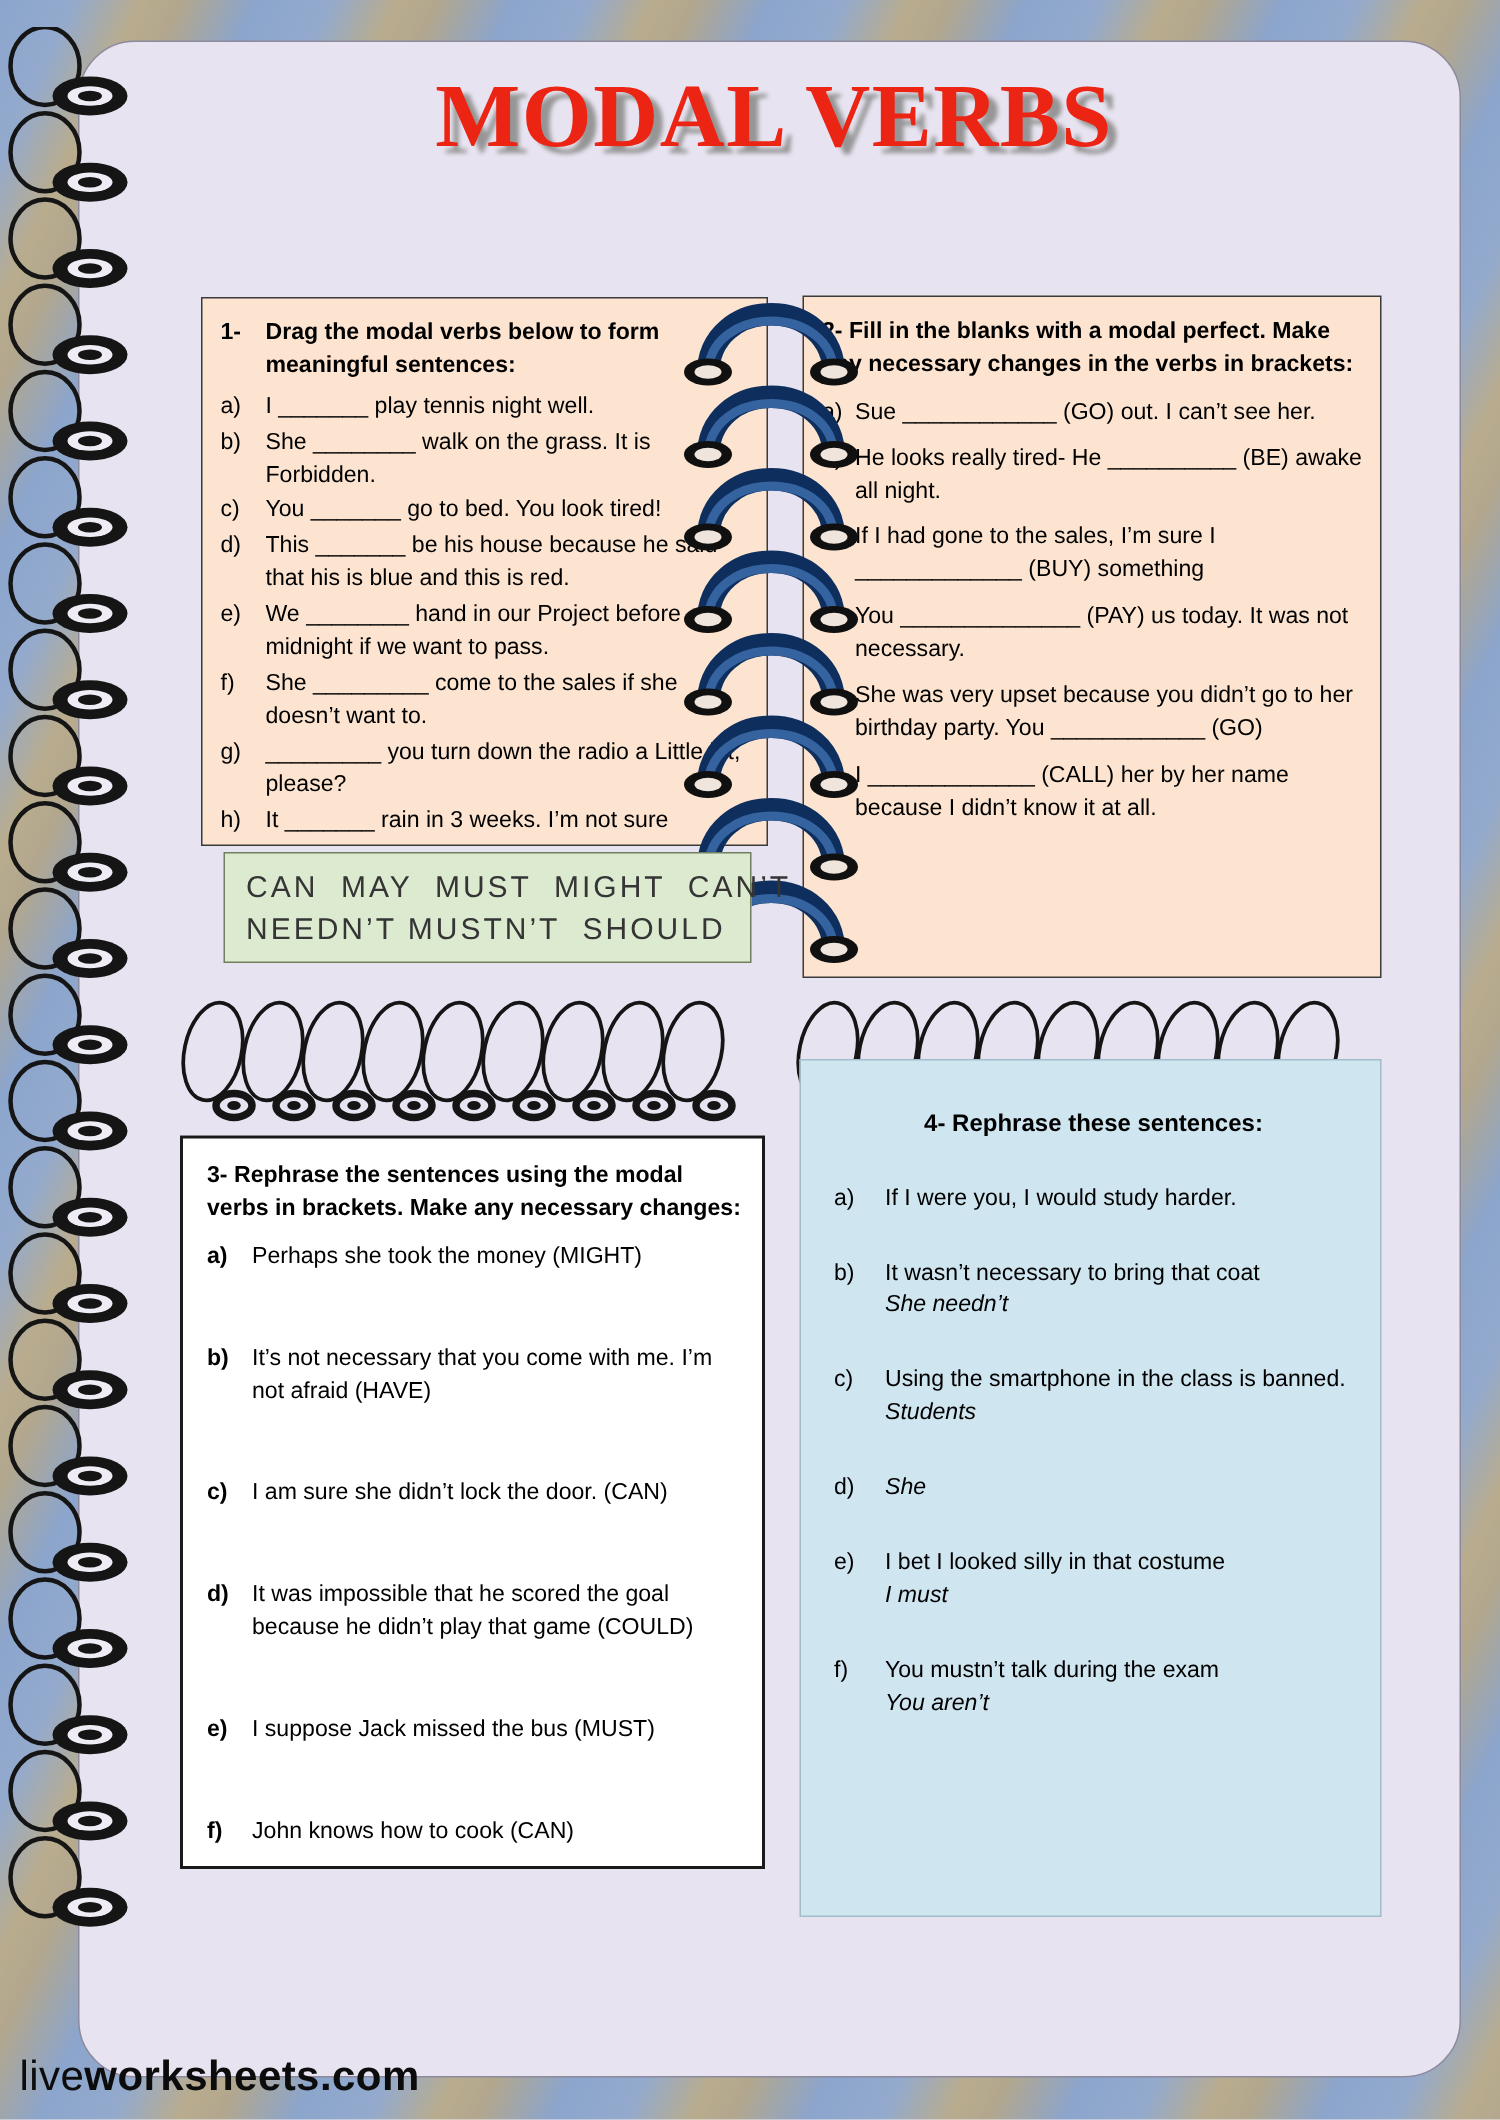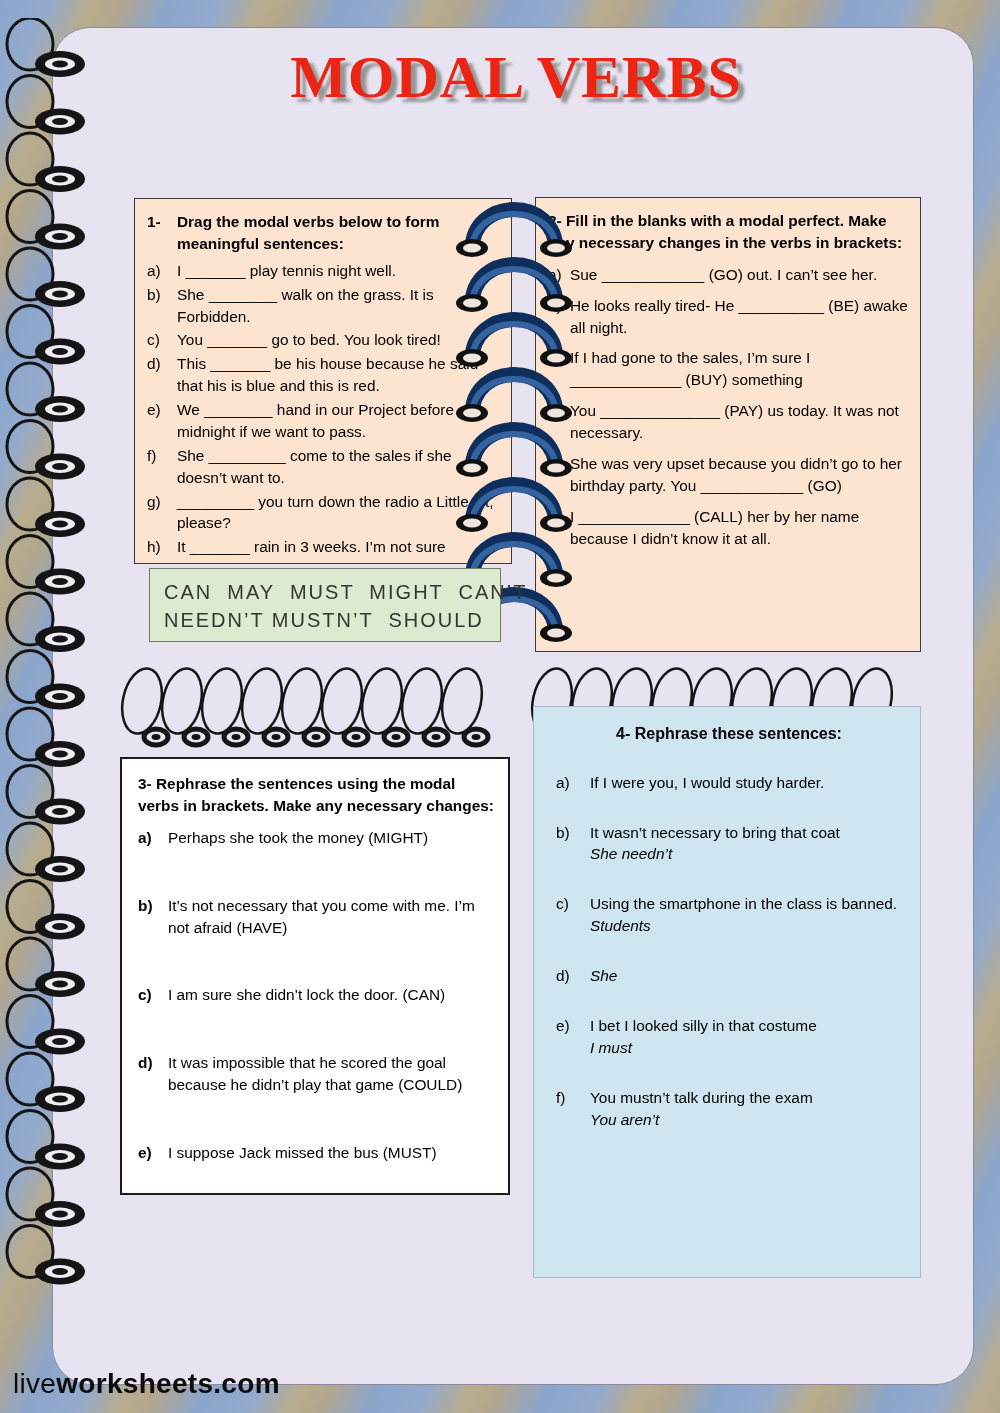--- a/index.html
+++ b/index.html
@@ -22,26 +22,26 @@
     font-family:"Liberation Serif","DejaVu Serif",serif; font-weight:bold;
     font-size:60px; line-height:1.05; color:#ec2414; letter-spacing:1px;
     text-shadow:6px 5px 3px #969696; white-space:nowrap;
   }
 
   .box { position:absolute; font-size:15.4px; line-height:1.42; color:#000; }
   .box1 { left:134px; top:198px; width:378px; height:366px; background:#fce4d0; border:1px solid #3a3a3a; padding:12px 8px 8px 12px; overflow:hidden; }
   .box2 { left:535px; top:197px; width:386px; height:455px; background:#fce4d0; border:1px solid #3a3a3a; padding:12px 10px 8px 12px; overflow:hidden; }
   .wordbank { left:128px; top:568px; width:352px; height:74px; background:#dcead0; border:1px solid #70805e; padding:9px 14px; font-size:20px; letter-spacing:2px; color:#353535; line-height:1.4;margin-left:21px; }
   .wordbank div { white-space:pre; }
-  .box3 { left:120px; top:757px; width:390px; height:438px; background:#ffffff; border:2px solid #1a1a1a; padding:14px 14px 8px 16px; overflow:hidden; }
+  .box3 { left:120px; top:757px; width:390px; height:489px; background:#ffffff; border:2px solid #1a1a1a; padding:14px 14px 8px 16px; overflow:hidden; }
   .box4 { left:533px; top:706px; width:388px; height:572px; background:#cfe5f0; border:1px solid #a3bcca; padding:16px 18px 8px 22px; overflow:hidden; }
 
   .hdr-grid { display:grid; grid-template-columns:30px 1fr; font-weight:bold; margin-bottom:5px; }
   .hdr-inline { font-weight:bold; margin-bottom:10px; }
-  .hdr-center { font-weight:bold; text-align:center; margin-bottom:26px; font-size:16px; }
+  .hdr-center { font-weight:bold; text-align:center; margin-bottom:26px; font-size:16px;margin-top:16px; }
 
   .item { display:grid; grid-template-columns:30px 1fr; margin-bottom:2px; }
   .box2 .item { grid-template-columns:22px 1fr; margin-bottom:9px; }
   .box3 .item { margin-bottom:46px; }
   .box3 .lbl { font-weight:bold; }
   .box4 .item { grid-template-columns:34px 1fr; margin-bottom:28px; }
   .lbl { display:block; }
   .txt { display:block; }
   .starter { display:block; font-style:italic; }
 

